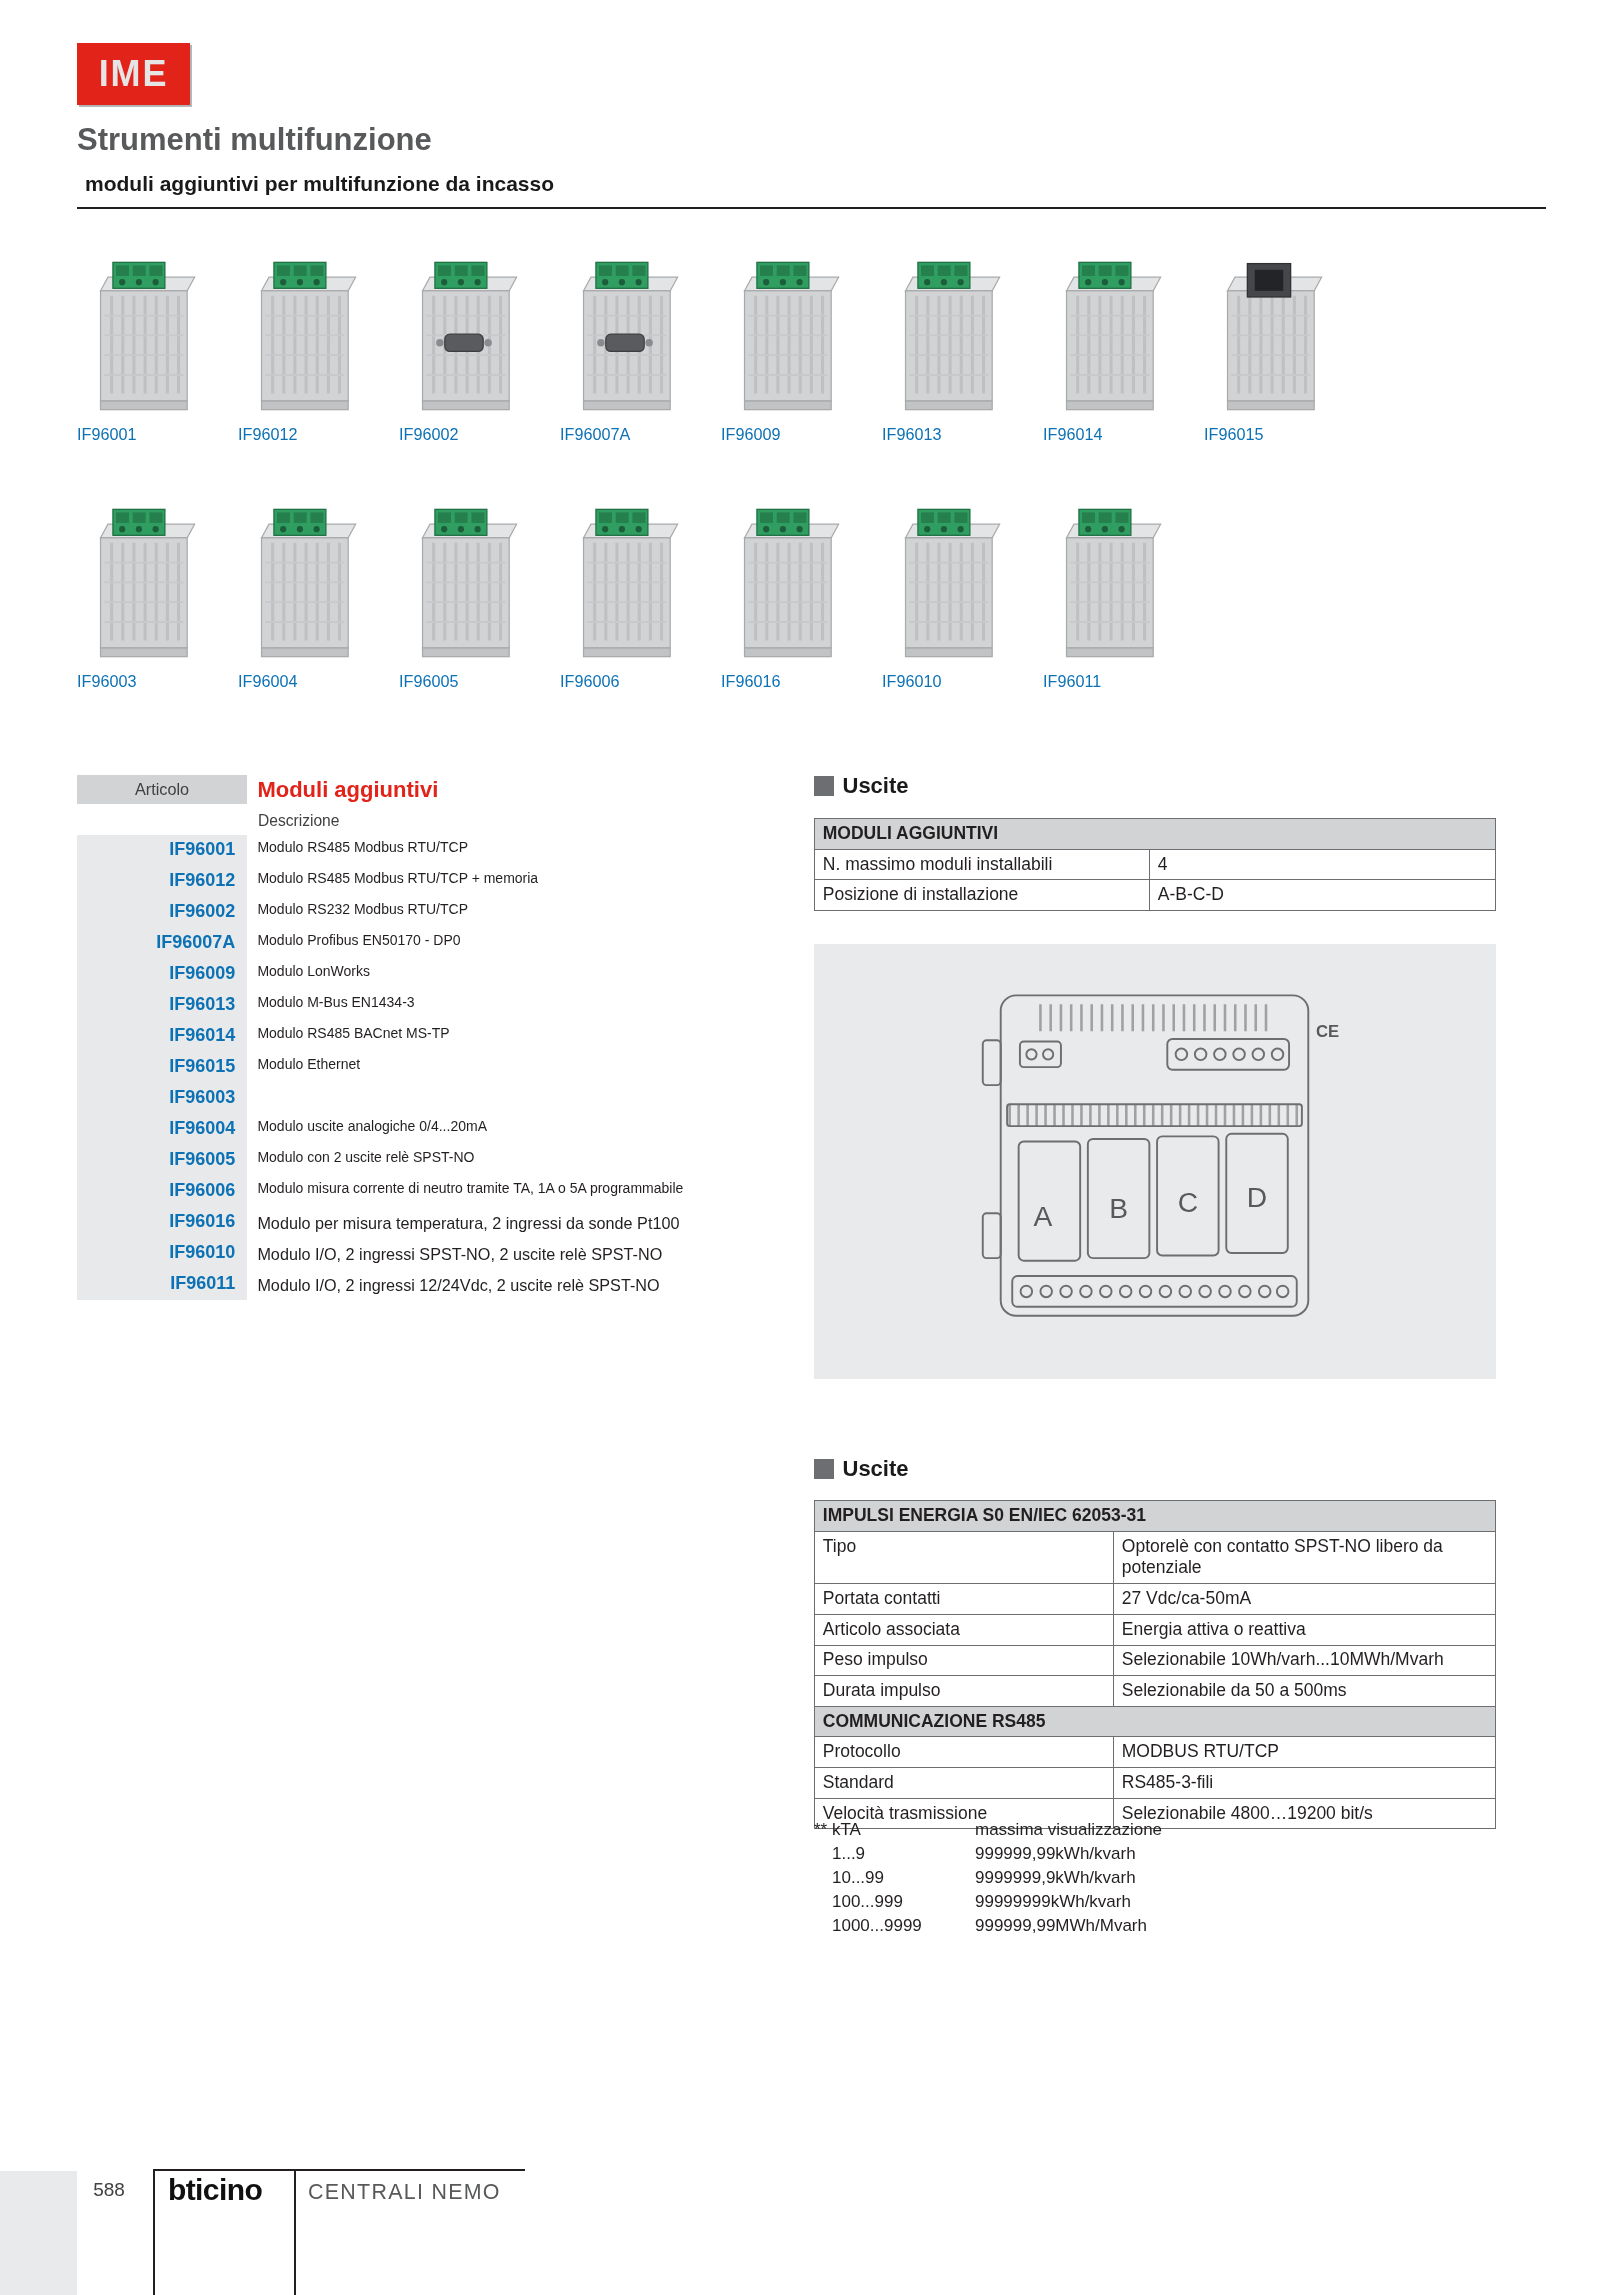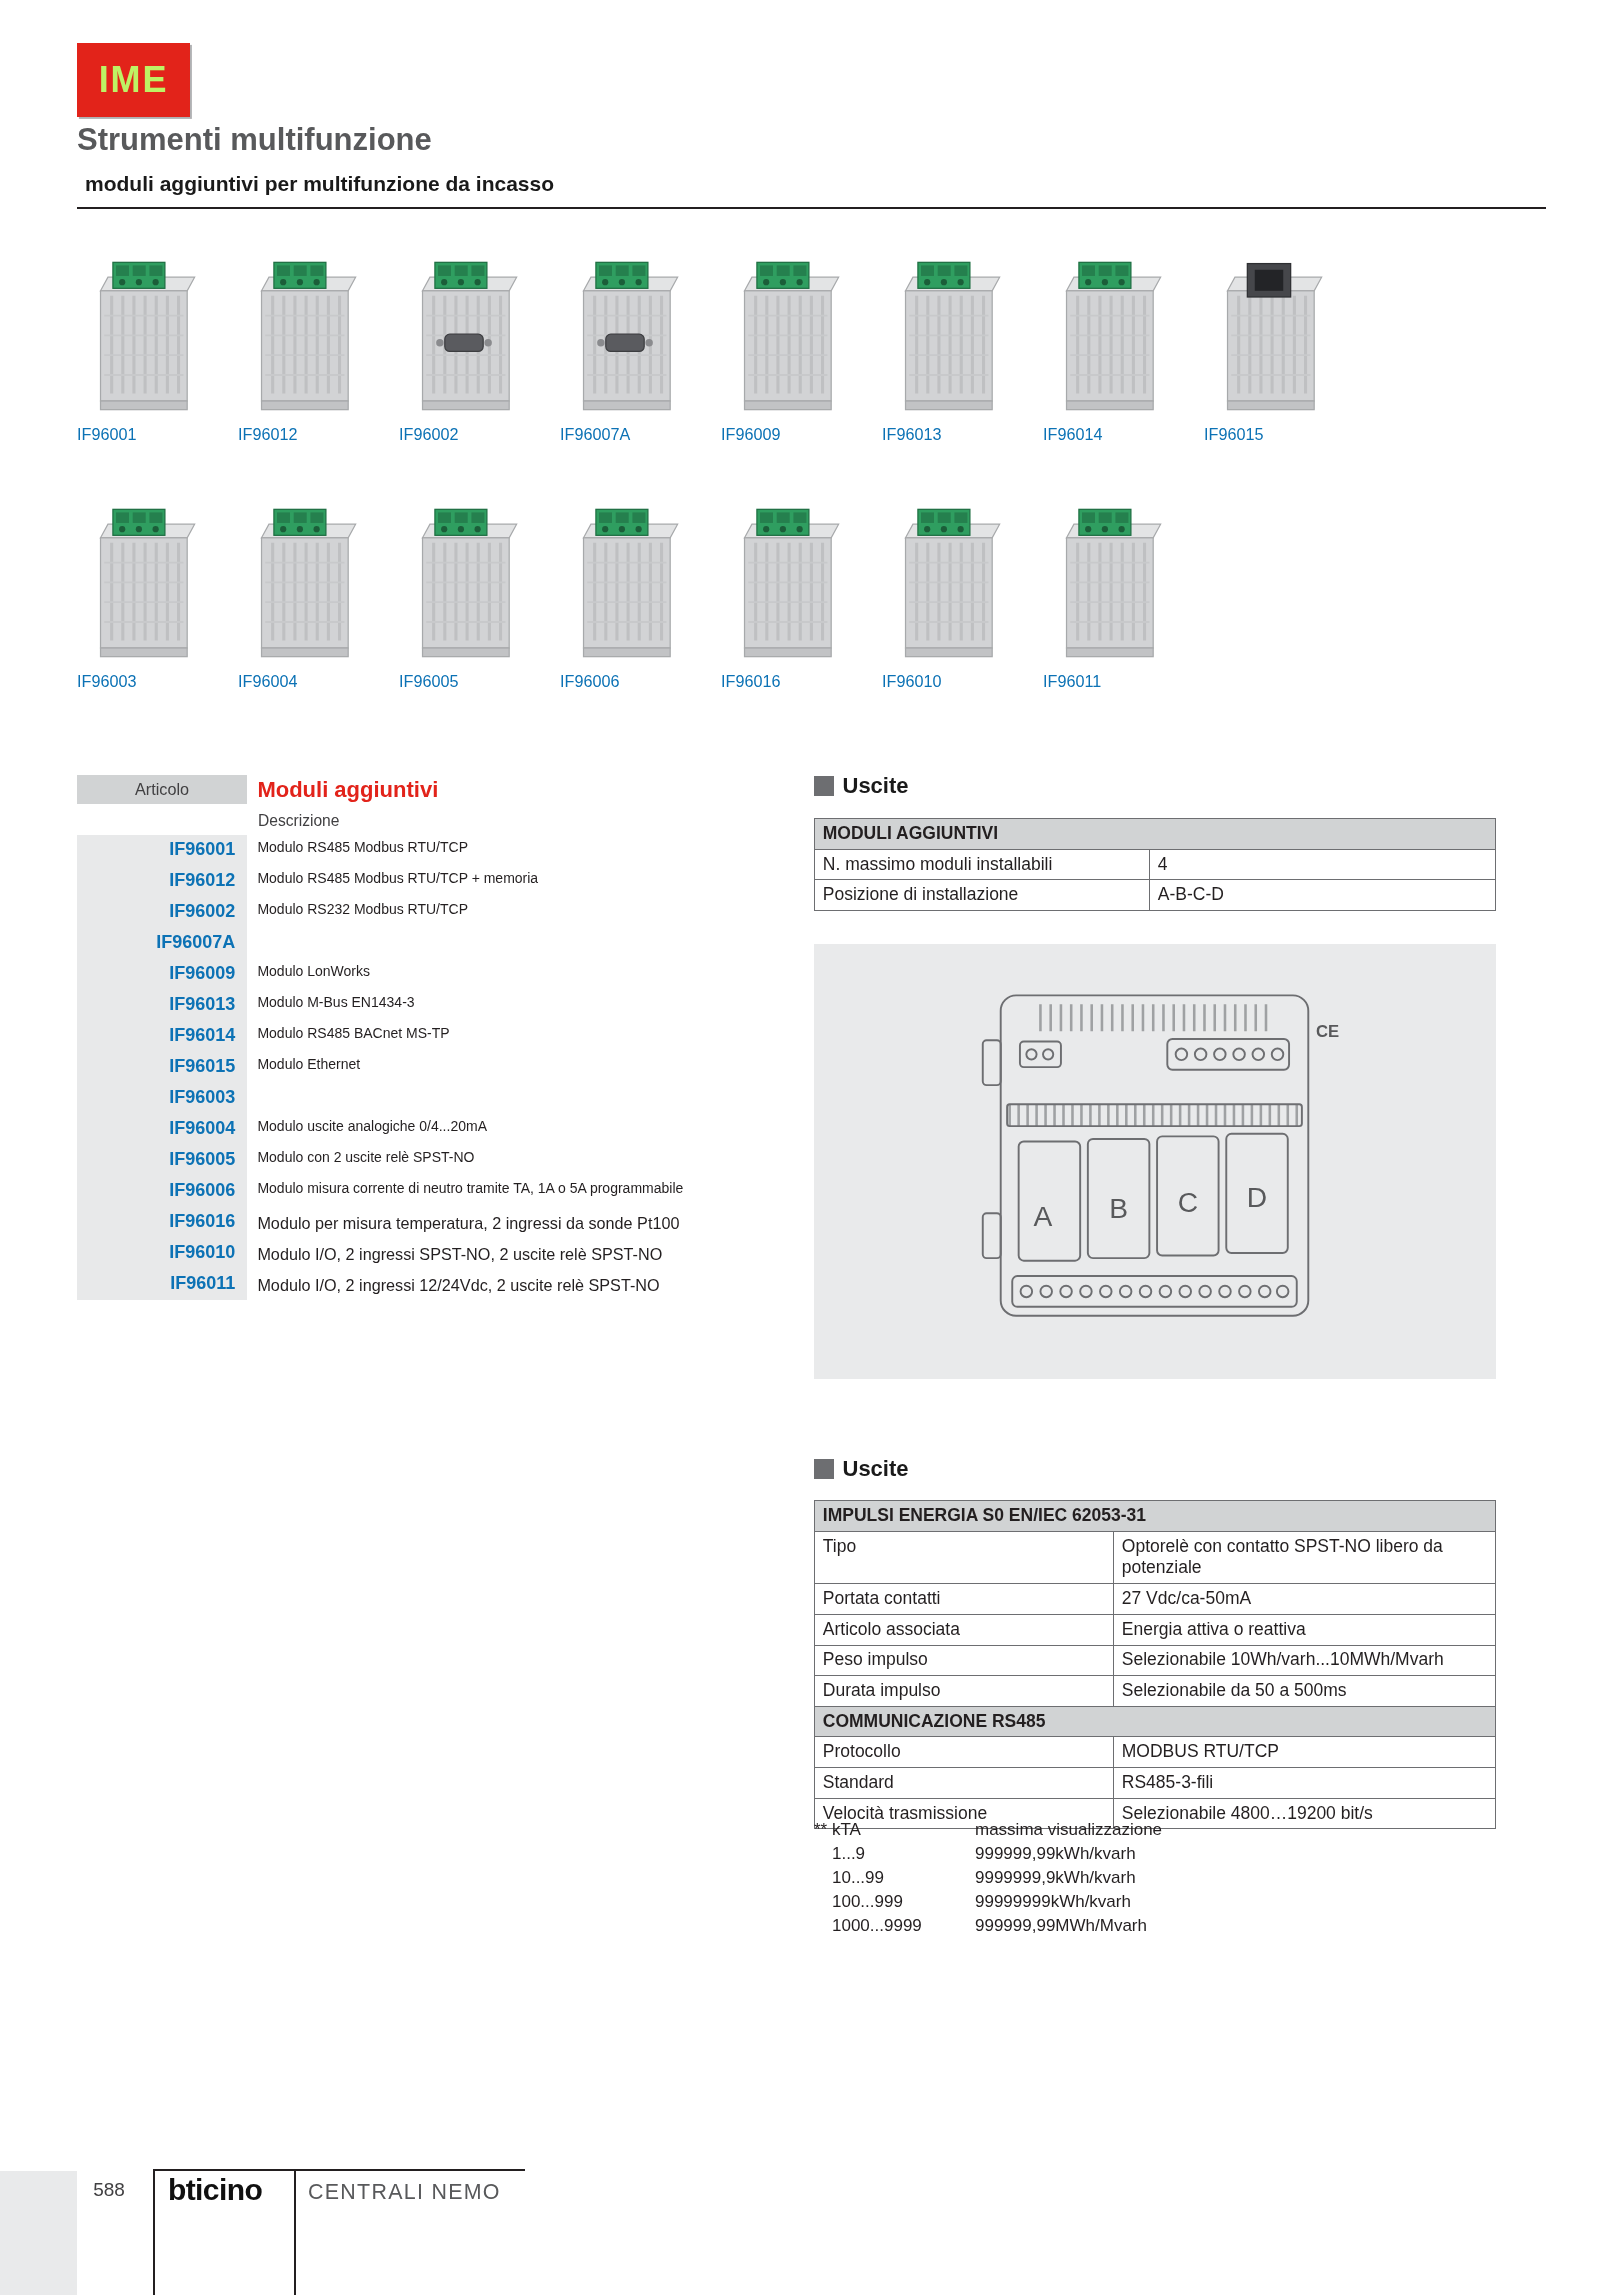--- a/index.html
+++ b/index.html
@@ -1,21 +1,21 @@
 <!DOCTYPE html>
 <html style="font-size:10.4px"><head>
 <meta charset="utf-8">
 <style>
   html,body{margin:0;padding:0;background:#ffffff;}
   #page{position:relative;width:1623px;height:2295px;background:#fff;overflow:hidden;
         font-family:"Liberation Sans", sans-serif;color:#231f20;}
 
   
-  .brand-logo{position:absolute;left:77px;top:43px;width:113px;height:74px;background:#e2231a;
-              color:#bef264;font-weight:bold;font-size:36px;display:flex;align-items:center;justify-content:center;
+  .brand-logo{position:absolute;left:77px;top:43px;width:113px;height:62px;background:#e2231a;
+              color:#e5e5e5;font-weight:bold;font-size:36px;display:flex;align-items:center;justify-content:center;
               letter-spacing:1.9px;box-shadow:1.9px 1.9px 0 #b0b1b3;}
   .page-title{position:absolute;left:77px;top:122px;font-size:31px;font-weight:bold;color:#58595b;margin:0;}
   .page-subtitle{position:absolute;left:77px;top:164px;font-size:21px;font-weight:bold;color:#1a1a1a;margin:8px;}
   .top-rule{position:absolute;left:77px;top:207px;width:1469px;height:1.9px;background:#231f20;}
 
   
   .g-row{position:absolute;left:77px;display:flex;gap:31px;}
   .g-row1{top:252px;}
   .g-row2{top:499px;}
   .g-item{width:130px;margin:0;}
@@ -222,20 +222,21 @@
       <div class="a-row">
           <div class="a-code">IF96012</div>
           <div class="a-desc">Modulo RS485 Modbus RTU/TCP + memoria</div>
         </div>
       <div class="a-row">
           <div class="a-code">IF96002</div>
           <div class="a-desc">Modulo RS232 Modbus RTU/TCP</div>
         </div>
       <div class="a-row">
           <div class="a-code">IF96007A</div>
+          <div class="a-desc">Modulo Profibus EN50170 - DP0</div>
         </div>
       <div class="a-row">
           <div class="a-code">IF96009</div>
           <div class="a-desc">Modulo LonWorks</div>
         </div>
       <div class="a-row">
           <div class="a-code">IF96013</div>
           <div class="a-desc">Modulo M-Bus EN1434-3</div>
         </div>
       <div class="a-row">

